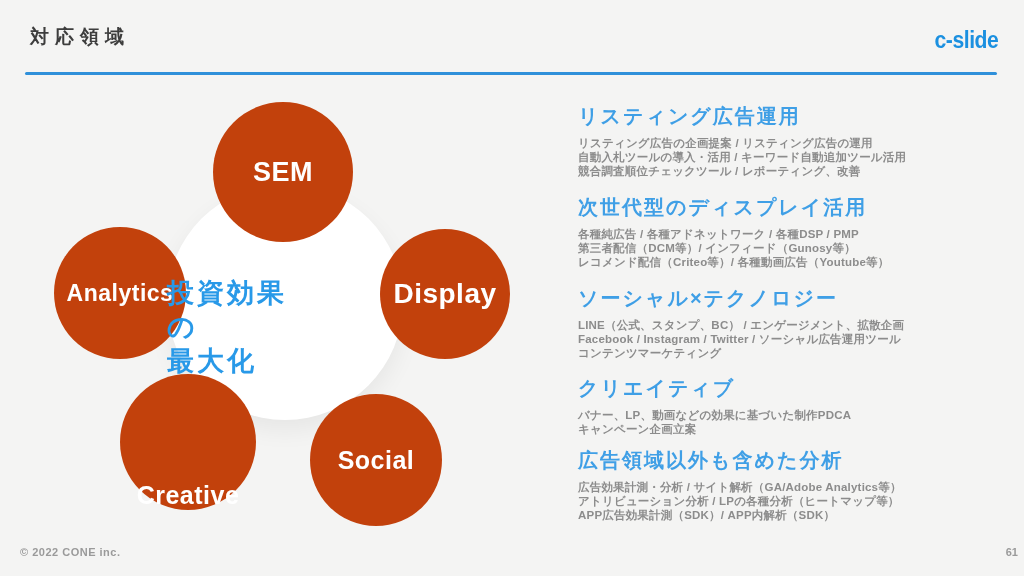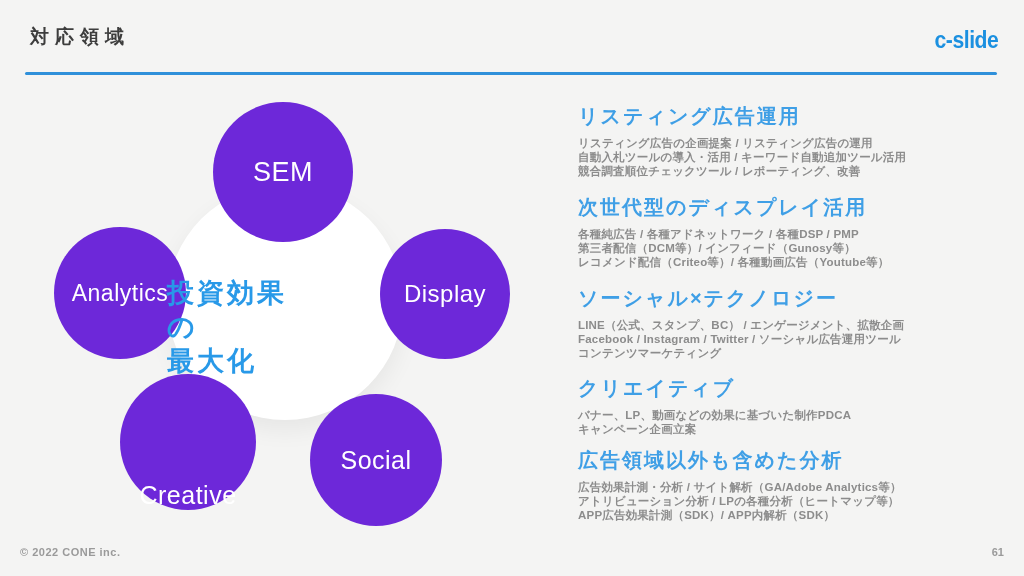--- a/index.html
+++ b/index.html
@@ -34,27 +34,27 @@
     z-index:1;
   }
   .center-text{
     position:absolute;left:167px;top:184px;width:236px;height:236px;
     box-sizing:border-box;padding-top:92px;
     display:flex;flex-direction:column;align-items:flex-start;
     font-size:27px;line-height:34px;font-weight:700;color:#2899e8;
     letter-spacing:3px;z-index:3;text-align:center;
   }
   .bubble{
-    position:absolute;border-radius:50%;background:#6d28d9;color:#ffffff;
+    position:absolute;border-radius:50%;background:#c2410c;color:#ffffff;
     display:flex;align-items:center;justify-content:center;
-    font-weight:400;z-index:2;letter-spacing:0.5px;
+    font-weight:700;z-index:2;letter-spacing:0.5px;
   }
   .bubble-sem{left:213px;top:102px;width:140px;height:140px;font-size:27px;}
   .bubble-analytics{left:54px;top:227px;width:132px;height:132px;font-size:23px;}
-  .bubble-display{left:380px;top:229px;width:130px;height:130px;font-size:24px;}
+  .bubble-display{left:380px;top:229px;width:130px;height:130px;font-size:28px;}
   .bubble-creative{left:120px;top:374px;width:136px;height:136px;font-size:25px;align-items:flex-end;}
   .bubble-social{left:310px;top:394px;width:132px;height:132px;font-size:25px;}
   
   .sections{position:absolute;left:578px;top:0;width:436px;}
   .section{position:absolute;left:0;width:436px;}
   .section-1{top:103px;}
   .section-2{top:194px;}
   .section-3{top:285px;}
   .section-4{top:375px;}
   .section-5{top:447px;}
@@ -65,21 +65,21 @@
   .section .body-line{
     font-size:11.5px;line-height:13.8px;font-weight:600;color:#8c8c8c;
     letter-spacing:0.2px;white-space:nowrap;
   }
   
   .copyright{
     position:absolute;left:20px;top:546px;
     font-size:11px;color:#9a9a9a;font-weight:600;letter-spacing:0.5px;
   }
   .page-number{
-    position:absolute;right:20px;top:546px;
+    position:absolute;right:6px;top:546px;
     font-size:11px;color:#9a9a9a;font-weight:600;
   }
 </style>
 </head>
 <body>
 
 <div class="slide">
 
   <h1 class="page-title">対応領域</h1>
   <div class="logo">c-slide</div>

